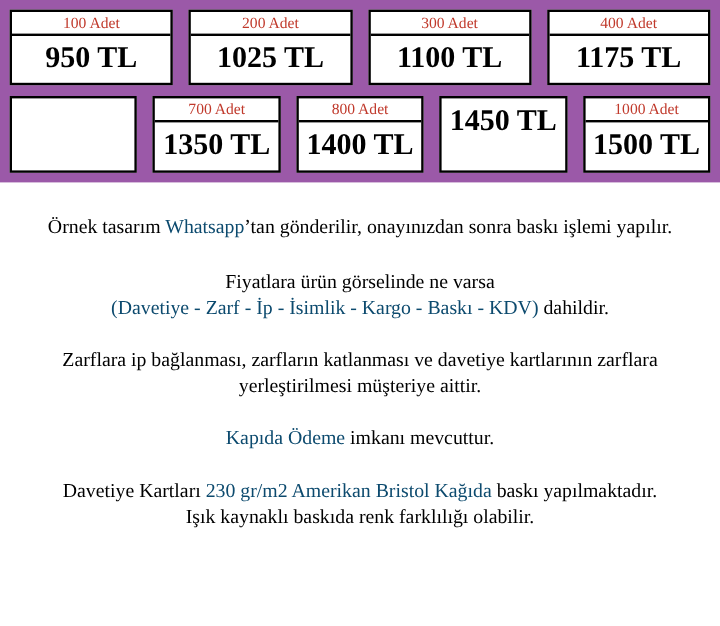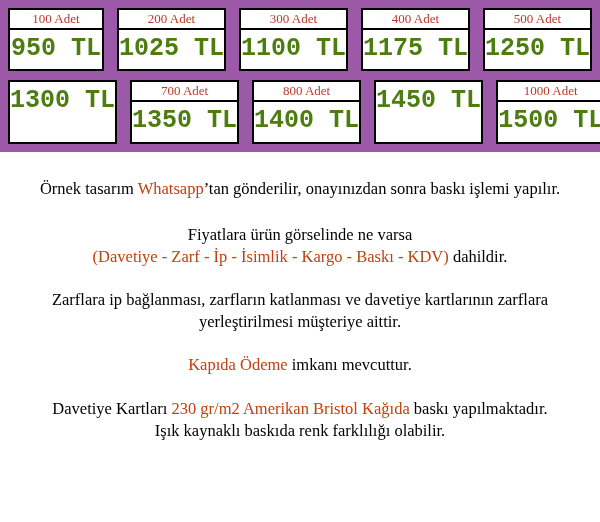--- a/index.html
+++ b/index.html
@@ -52,47 +52,47 @@
     display: block;
     font-family: "Liberation Serif", serif;
     font-size: 13px;
     color: #c0392b;
     padding: 2px 0 1px 0;
     line-height: 1.15;
     border-bottom: 2px solid #000000;
   }
   .amount {
     display: block;
-    font-family: Liberation Mono, monospace;
+    font-family: Liberation Serif, serif;
     font-weight: bold;
     font-size: 25px;
     line-height: 1.42;
     padding: 1px 0 3px 0;
-    color: #4d7c0f;
+    color: #000000;
     white-space: nowrap;
   }
 
   
   .notes {
     padding: 26px 8px 0 8px;
     box-sizing: border-box;
     width: 600px;
   }
   .note {
     text-align: center;
     font-size: 16.5px;
     line-height: 1.34;
     margin: 0 0 21px 0;
     color: #000000;
   }
   .note.first {
     margin-bottom: 24px;
   }
   .note .hl {
-    color: #c2410c;
+    color: #0c4a6e;
   }
   .note.last {
     margin-bottom: 0;
   }
 </style>
 </head>
 <body>
 
 <div class="page">
 
@@ -108,29 +108,24 @@
         <span class="amount">1025 TL</span>
       </div>
       <div class="price-cell">
         <span class="qty">300 Adet</span>
         <span class="amount">1100 TL</span>
       </div>
       <div class="price-cell">
         <span class="qty">400 Adet</span>
         <span class="amount">1175 TL</span>
       </div>
-      <div class="price-cell">
-        <span class="qty">500 Adet</span>
-        <span class="amount">1250 TL</span>
-      </div>
     </div>
 
     <div class="price-row">
       <div class="price-cell">
-        <span class="amount">1300 TL</span>
       </div>
       <div class="price-cell">
         <span class="qty">700 Adet</span>
         <span class="amount">1350 TL</span>
       </div>
       <div class="price-cell">
         <span class="qty">800 Adet</span>
         <span class="amount">1400 TL</span>
       </div>
       <div class="price-cell">

